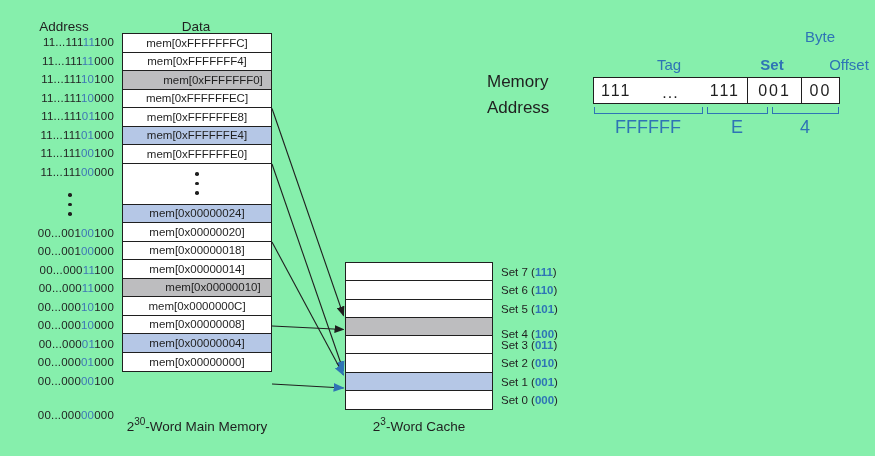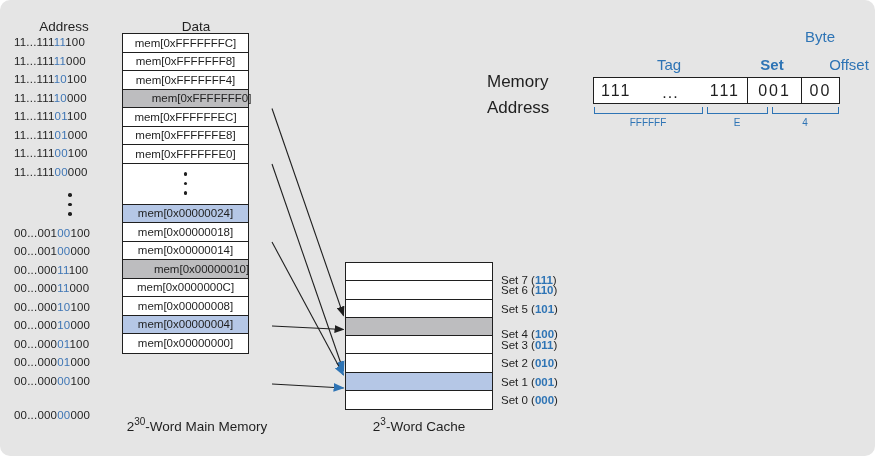--- a/index.html
+++ b/index.html
@@ -1,28 +1,28 @@
 <!DOCTYPE html>
 <html style="--ink: #1f1f1f; --border: #1f1f1f; --text_blue: #3f76b5; --label_blue: #2e74b5; --fill_blue: #b5c7e6; --fill_gray: #bdbdbf;"><head>
 <meta charset="utf-8">
 <style>
   html,body { margin:0; padding:0; background:#ffffff; }
   .canvas {
-    position:relative; width:875px; height:456px; background:#e5e5e5; overflow:hidden;
-    font-family:"Liberation Sans", sans-serif; color:var(--ink,#1f1f1f);border-radius:10px;
+    position:relative; width:875px; height:456px; background:#86efac; overflow:hidden;
+    font-family:"Liberation Sans", sans-serif; color:var(--ink,#1f1f1f);
   }
   .col-header { position:absolute; top:19px; font-size:13.5px; transform:translateX(-50%); white-space:nowrap; }
 
   
-  .addr-line { position:absolute; left:14px; width:100px; text-align:left;
+  .addr-line { position:absolute; left:14px; width:100px; text-align:right;
                font-size:11.5px; height:18.5px; line-height:18.5px; white-space:nowrap; letter-spacing:0.2px; }
   .addr-line .bits { color:var(--text_blue,#3f76b5); }
 
   
-  .mem-table { position:absolute; left:122px; top:33px; width:127px;
+  .mem-table { position:absolute; left:122px; top:33px; width:150px;
                border:1.3px solid var(--border,#1f1f1f); box-sizing:border-box; background:#fff; }
   .mem-row { height:18.5px; box-sizing:border-box; border-bottom:1px solid var(--border,#1f1f1f);
              display:flex; align-items:center; justify-content:center; font-size:11.5px; white-space:nowrap; }
   .mem-table > .mem-row:last-child { border-bottom:none; }
   .ellipsis-block { height:41px; box-sizing:border-box; border-bottom:1px solid var(--border,#1f1f1f);
                     display:flex; align-items:center; justify-content:center; }
   .hl-gray { background:var(--fill_gray,#bdbdbf);padding-left:32px; }
   .hl-blue { background:var(--fill_blue,#b5c7e6); }
 
   .dots { display:flex; flex-direction:column; gap:6px; }
@@ -52,21 +52,21 @@
   .cell-tag { width:153px; justify-content:space-between; padding:0 7px; }
   .cell-tag .dotsmid { position:relative; top:2px; letter-spacing:1px; }
   .cell-set { width:54px; border-left:1.5px solid var(--border,#1f1f1f); }
   .cell-off { flex:1; border-left:1.5px solid var(--border,#1f1f1f); }
 
   .field-label { position:absolute; color:var(--label_blue,#2e74b5); font-size:15px; transform:translateX(-50%); white-space:nowrap; }
   .brace { position:absolute; top:107px; height:7px; box-sizing:border-box;
            border-left:1.4px solid var(--label_blue,#2e74b5);
            border-right:1.4px solid var(--label_blue,#2e74b5);
            border-bottom:1.4px solid var(--label_blue,#2e74b5); }
-  .hex-label { position:absolute; top:117px; color:var(--label_blue,#2e74b5); font-size:10px; transform:translateX(-50%); }
+  .hex-label { position:absolute; top:117px; color:var(--label_blue,#2e74b5); font-size:18px; transform:translateX(-50%); }
 
   .arrow-layer { position:absolute; left:0; top:0; width:875px; height:456px; pointer-events:none; }
   .arrow-layer line { stroke:var(--ink,#1f1f1f); stroke-width:1.1; }
 </style>
 </head>
 <body>
 
 <div class="canvas">
 
   <div class="col-header" style="left:64px;">Address</div>
@@ -97,48 +97,51 @@
       <i></i>
       <i></i>
       <i></i>
     </div>
 
   <div class="mem-table">
       <div class="mem-row">
         <span>mem[0xFFFFFFFC]</span>
       </div>
       <div class="mem-row">
-        <span>mem[0xFFFFFFF8]</span>
-      </div>
-      <div class="mem-row">
         <span>mem[0xFFFFFFF4]</span>
       </div>
       <div class="mem-row hl-gray">
         <span>mem[0xFFFFFFF0]</span>
       </div>
       <div class="mem-row">
         <span>mem[0xFFFFFFEC]</span>
       </div>
       <div class="mem-row">
         <span>mem[0xFFFFFFE8]</span>
+      </div>
+      <div class="mem-row hl-blue">
+        <span>mem[0xFFFFFFE4]</span>
       </div>
       <div class="mem-row">
         <span>mem[0xFFFFFFE0]</span>
       </div>
       <div class="ellipsis-block">
         <div class="dots">
           <i></i>
           <i></i>
           <i></i>
         </div>
       </div>
       <div class="mem-row hl-blue">
         <span>mem[0x00000024]</span>
       </div>
       <div class="mem-row">
+        <span>mem[0x00000020]</span>
+      </div>
+      <div class="mem-row">
         <span>mem[0x00000018]</span>
       </div>
       <div class="mem-row">
         <span>mem[0x00000014]</span>
       </div>
       <div class="mem-row hl-gray">
         <span>mem[0x00000010]</span>
       </div>
       <div class="mem-row">
         <span>mem[0x0000000C]</span>
@@ -158,21 +161,21 @@
       <div class="cache-row"></div>
       <div class="cache-row"></div>
       <div class="cache-row"></div>
       <div class="cache-row hl-gray"></div>
       <div class="cache-row"></div>
       <div class="cache-row"></div>
       <div class="cache-row hl-blue"></div>
       <div class="cache-row"></div>
     </div>
   <div>
-      <div class="set-label" style="top: 271px;"><span>Set 7 (</span><span class="bits">111</span><span>)</span></div>
+      <div class="set-label" style="top: 263px;"><span>Set 7 (</span><span class="bits">111</span><span>)</span></div>
       <div class="set-label" style="top: 281.25px;"><span>Set 6 (</span><span class="bits">110</span><span>)</span></div>
       <div class="set-label" style="top: 299.5px;"><span>Set 5 (</span><span class="bits">101</span><span>)</span></div>
       <div class="set-label" style="top: 325px;"><span>Set 4 (</span><span class="bits">100</span><span>)</span></div>
       <div class="set-label" style="top: 336px;"><span>Set 3 (</span><span class="bits">011</span><span>)</span></div>
       <div class="set-label" style="top: 354.25px;"><span>Set 2 (</span><span class="bits">010</span><span>)</span></div>
       <div class="set-label" style="top: 372.5px;"><span>Set 1 (</span><span class="bits">001</span><span>)</span></div>
       <div class="set-label" style="top: 390.75px;"><span>Set 0 (</span><span class="bits">000</span><span>)</span></div>
     </div>
 
   <div class="caption caption-mem"><span>2</span><sup>30</sup><span>-Word Main Memory</span></div>

